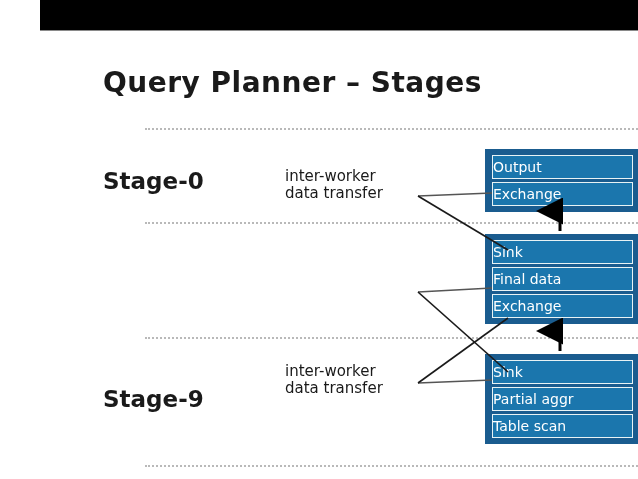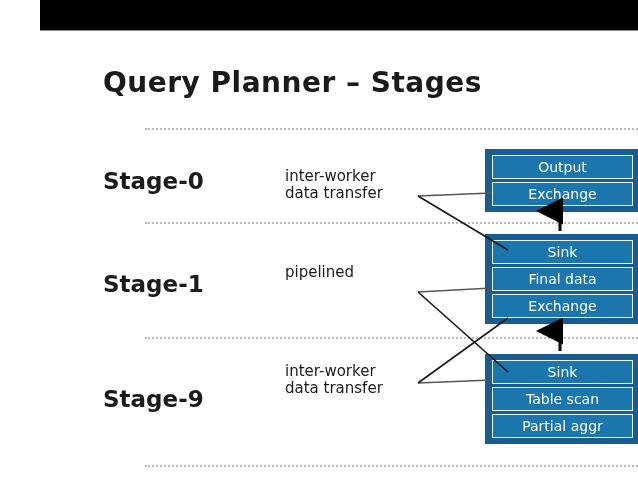--- a/index.html
+++ b/index.html
@@ -80,21 +80,20 @@
     padding: 6px 7px;
   }
   .node {
     height: 24px;
     background: #1b76ad;
     border: 1px solid #e8f3f5;
     box-sizing: border-box;
     color: #ffffff;
     font-size: 14px;
     line-height: 22px;
-    text-align: center;
     margin-bottom: 3px;
   }
   .node:last-child { margin-bottom: 0; }
   svg.overlay {
     position: absolute;
     left: 0; top: 0;
     width: 638px;
     height: 479px;
     pointer-events: none;
   }
@@ -108,52 +107,50 @@
   <div class="topbar-rule"></div>
 
   <div class="title">Query Planner – Stages</div>
 
   <div class="divider" style="top:128px"></div>
   <div class="divider" style="top:222px"></div>
   <div class="divider" style="top:337px"></div>
   <div class="divider" style="top:465px"></div>
 
   <div class="stage-label" style="top:168px">Stage-0</div>
-  <div class="stage-label" style="top:271px">Stage-1</div>
   <div class="stage-label" style="top:386px">Stage-9</div>
 
   <div class="annotation" style="top:168px">
     <div>inter-worker</div>
     <div>data transfer</div>
   </div>
 
   <div class="annotation" style="top:264px">
-    <div>pipelined</div>
   </div>
 
   <div class="annotation" style="top:363px">
     <div>inter-worker</div>
     <div>data transfer</div>
   </div>
 
   <div class="stage-box" style="top:149px">
     <div class="node">Output</div>
     <div class="node">Exchange</div>
   </div>
 
   <div class="stage-box" style="top:234px">
     <div class="node">Sink</div>
     <div class="node">Final data</div>
     <div class="node">Exchange</div>
   </div>
 
   <div class="stage-box" style="top:354px">
     <div class="node">Sink</div>
+    <div class="node">Partial aggr</div>
     <div class="node">Table scan</div>
-    <div class="node">Partial aggr</div>
   </div>
 
   <svg class="overlay" viewBox="0 0 638 479">
     <defs>
       <marker id="uparrow" markerWidth="9" markerHeight="9" refX="4.5" refY="8" orient="auto">
         <polygon points="4.5,0 9,9 0,9" fill="#000000"></polygon>
       </marker>
     </defs>
 
     <line x1="378" y1="196" x2="452" y2="193" stroke="#555555" stroke-width="1.6"></line>

